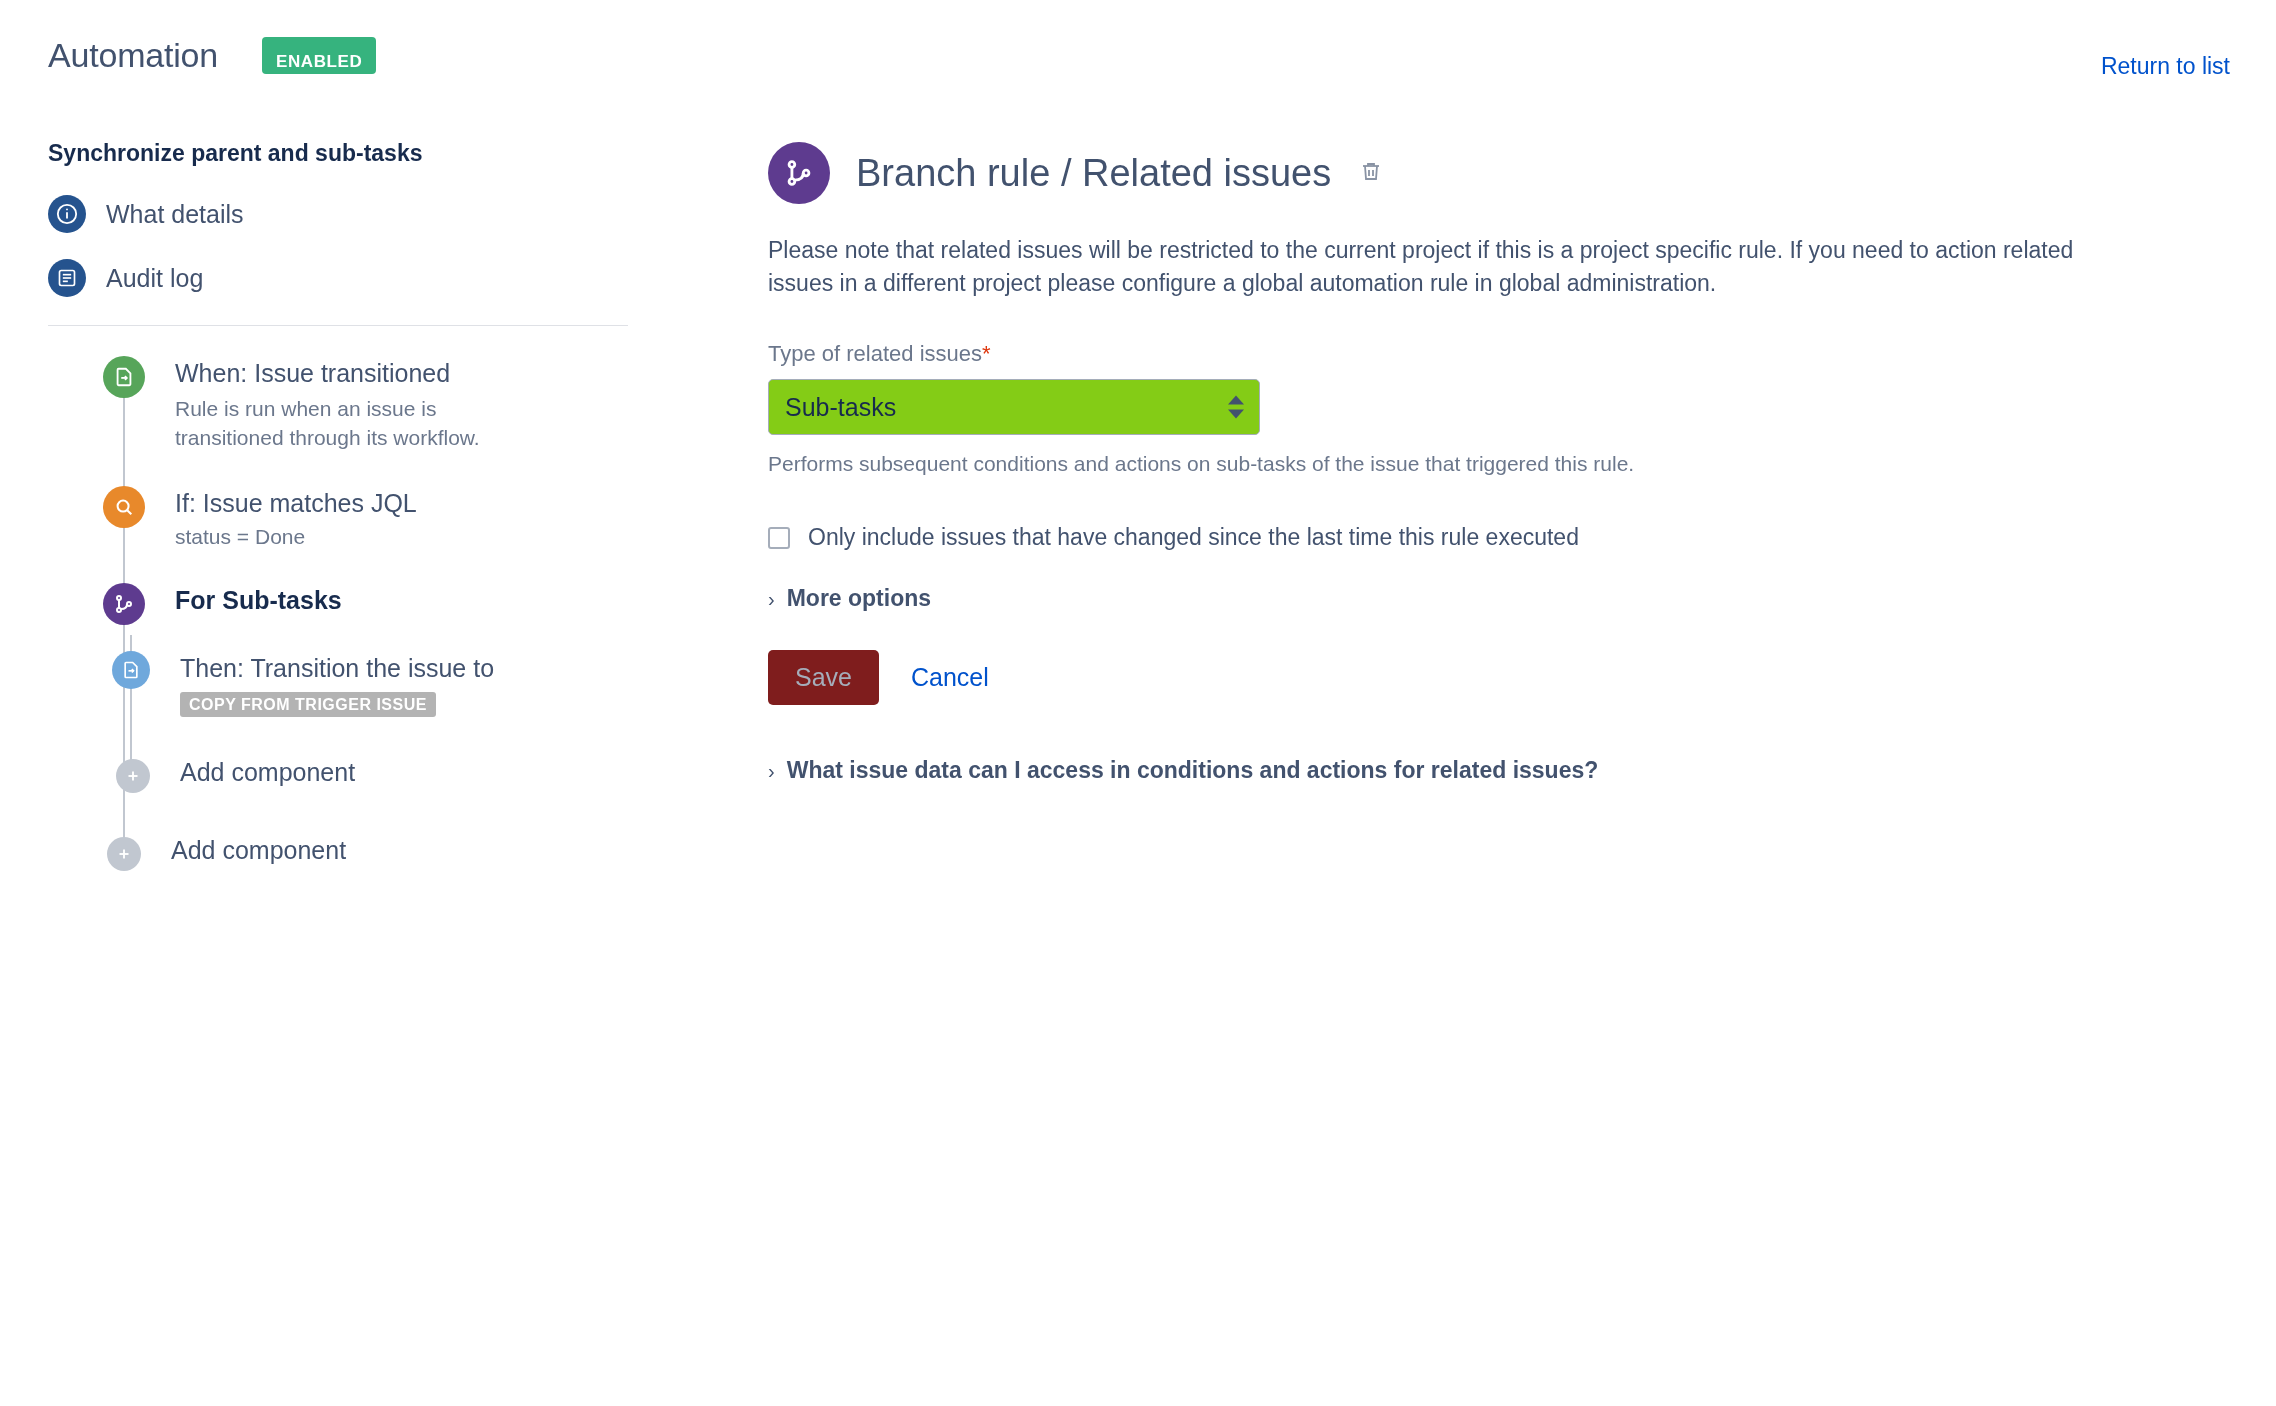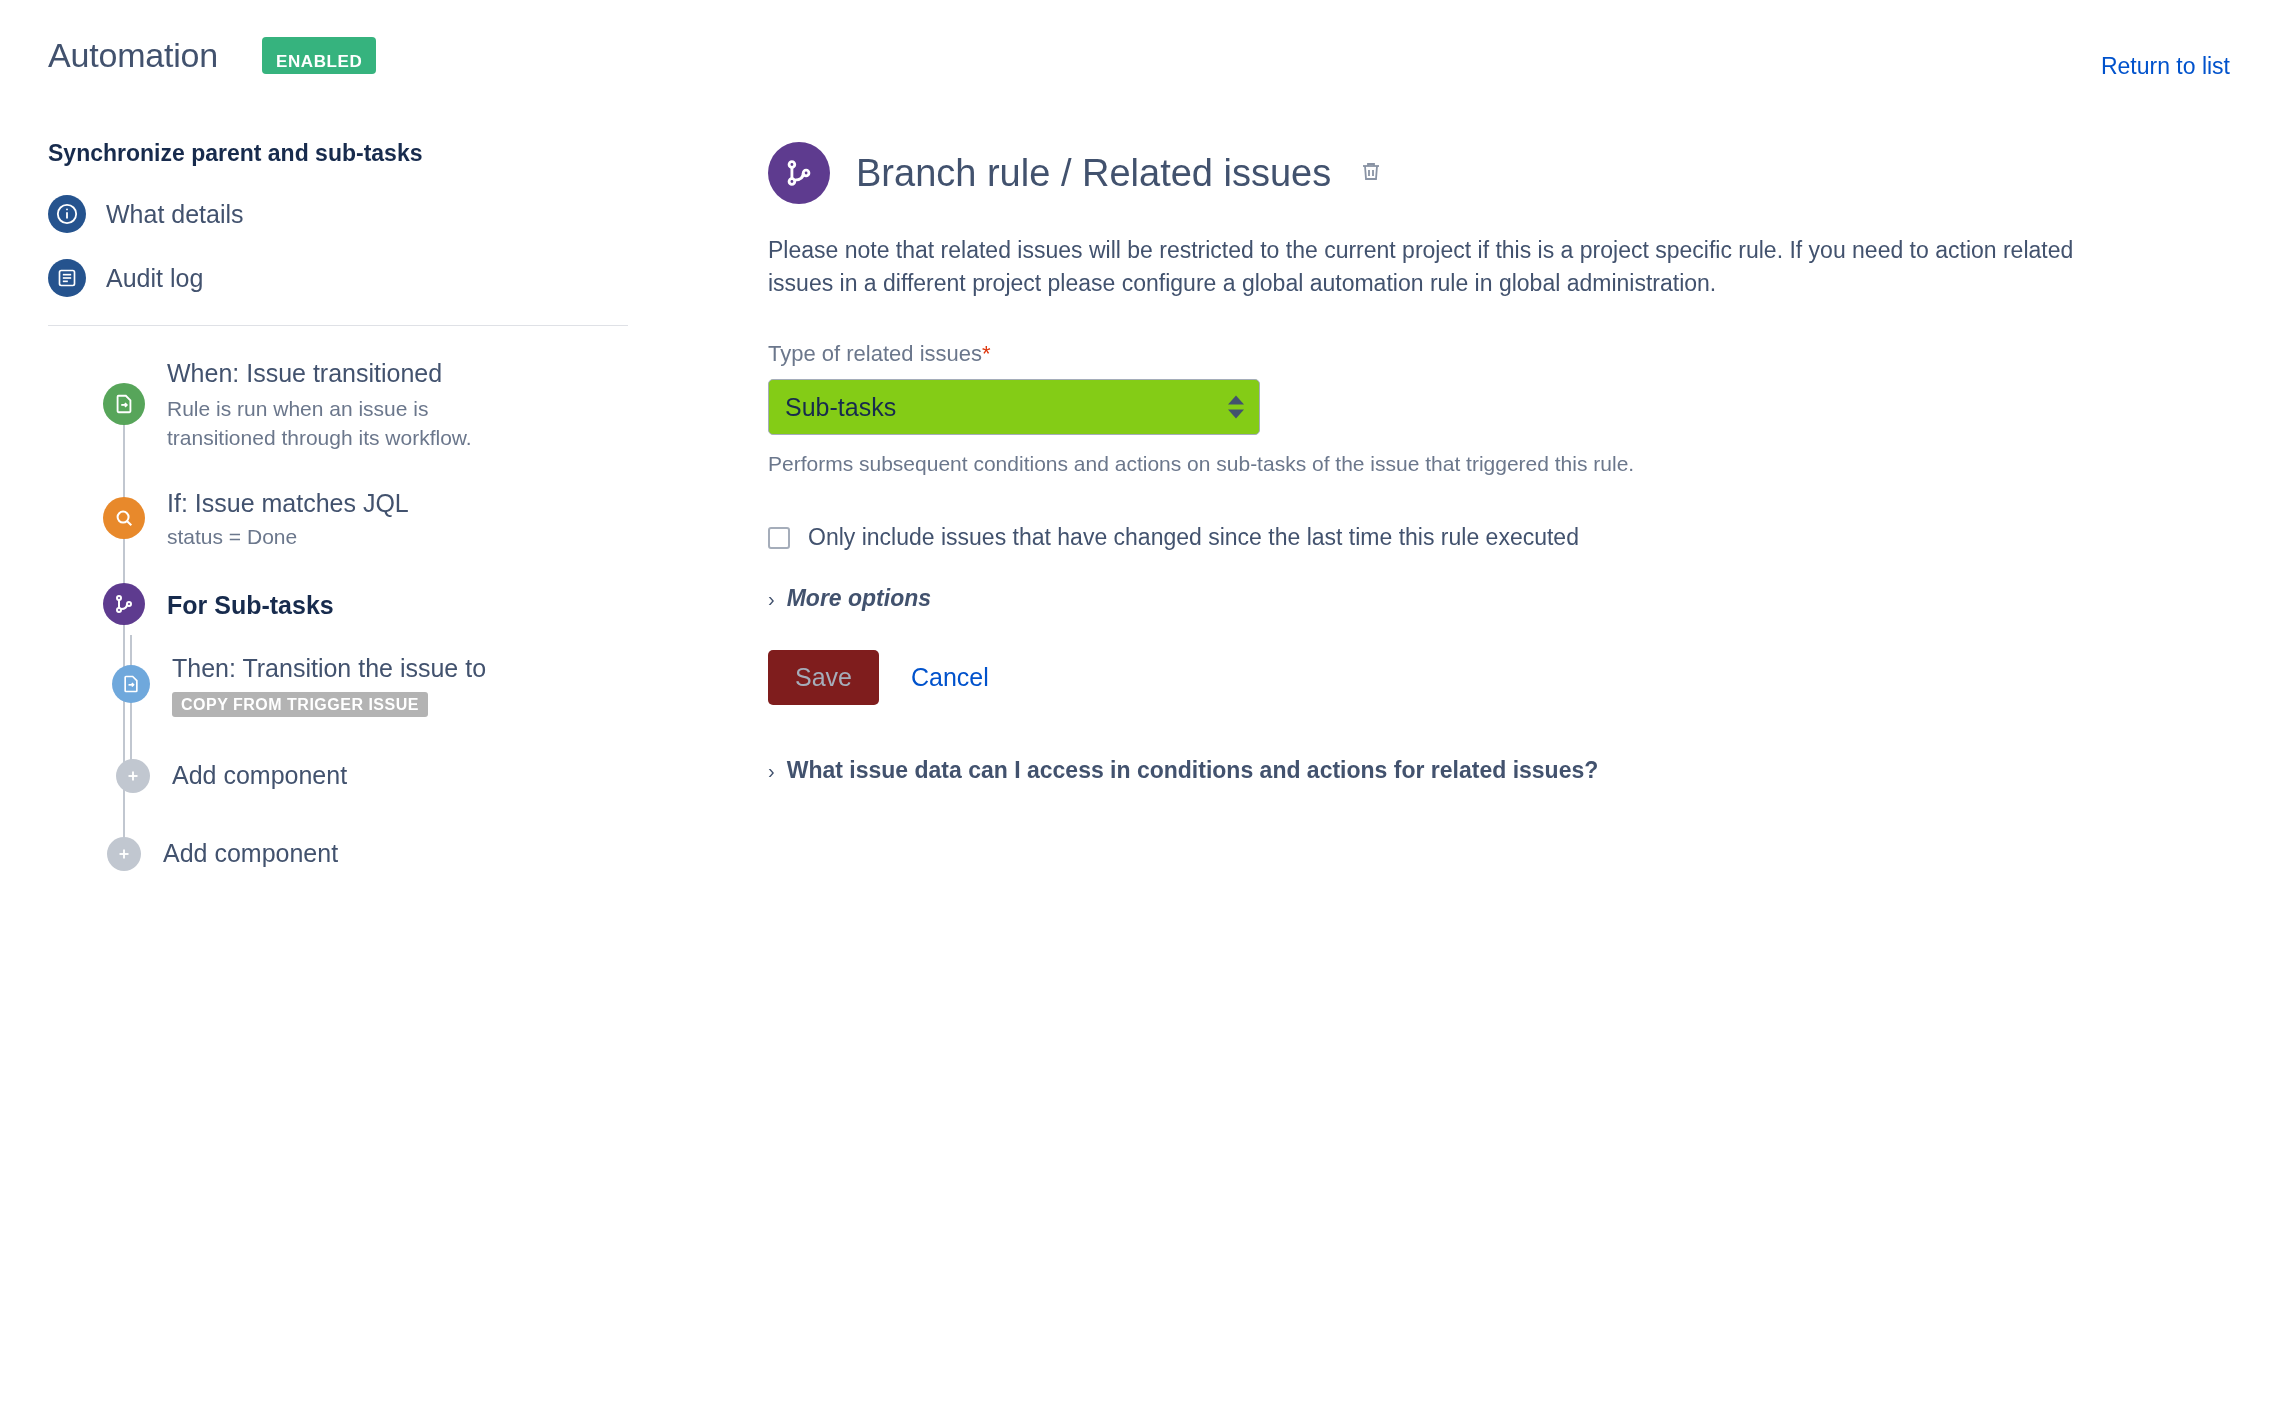--- a/index.html
+++ b/index.html
@@ -103,23 +103,24 @@
     position: absolute;
     left: 75px;
     top: 40px;
     bottom: 18px;
     width: 2px;
     background: #c1c7d0;
   }
   .node {
     position: relative;
     display: flex;
-    align-items: center;
+    align-items: flex-start;
     margin-bottom: 34px;
     padding-left: 0;
+    gap: 8px;
   }
   .node-icon {
     width: 42px; height: 42px;
     border-radius: 50%;
     flex: none;
     margin-right: 22px;
     margin-left: 55px;
     display: flex;
     align-items: center;
     justify-content: center;
@@ -291,21 +292,20 @@
   .chev {
     color: #42526e;
     font-size: 20px;
     margin-right: 12px;
     line-height: 1;
   }
   .expander-label {
     font-size: 23px;
     font-weight: bold;
     color: #42526e;
-    font-style: italic;
   }
   .btn-row {
     display: flex;
     align-items: center;
     margin-top: 38px;
   }
   .btn-save {
     background: #7f1d1d;
     color: #a5adba;
     border: none;

